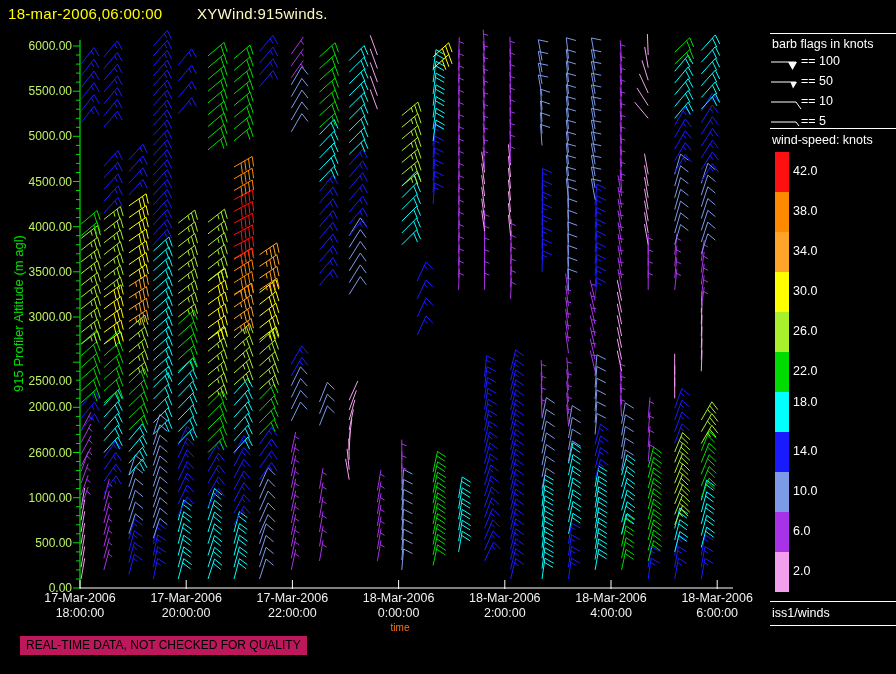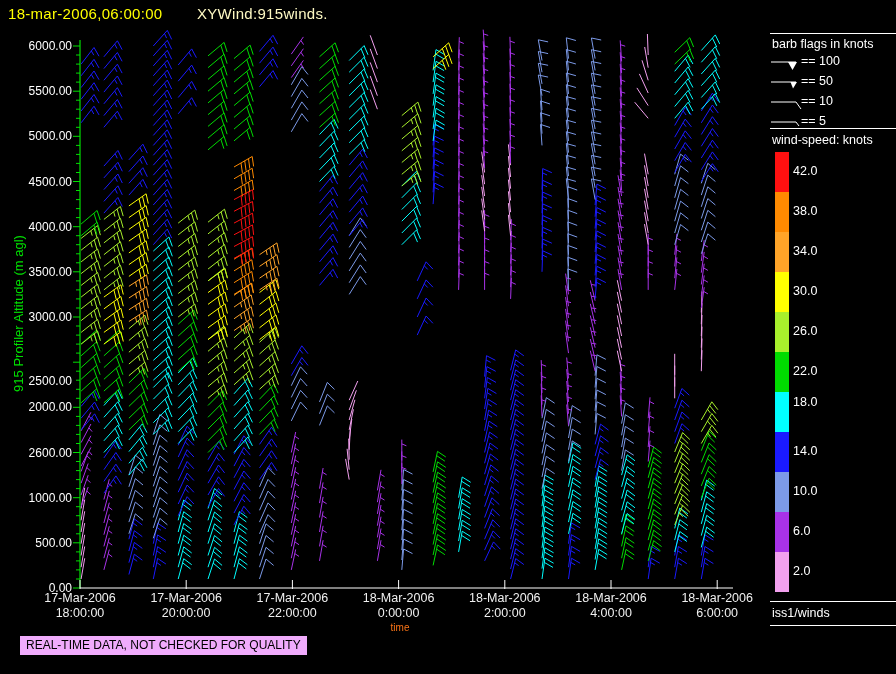--- a/index.html
+++ b/index.html
@@ -2,34 +2,34 @@
 <html><head>
 <meta charset="utf-8">
 <style>
   html,body{margin:0;padding:0;background:#000;}
   body{width:896px;height:674px;position:relative;overflow:hidden;
        font-family:"Liberation Sans","DejaVu Sans",sans-serif;color:#fff;}
   .abs{position:absolute;}
   #title-datetime{left:8px;top:5px;font-size:15px;color:#ffff00;letter-spacing:.3px;}
   #title-app{left:197px;top:5px;font-size:15px;color:#fef9c3;letter-spacing:.3px;}
   #plot-svg{left:0;top:0;}
-  .ytick{position:absolute;left:6px;width:66px;text-align:right;font-size:12px;color:#ffffff;line-height:14px;}
+  .ytick{position:absolute;left:6px;width:66px;text-align:right;font-size:12px;color:#bef264;line-height:14px;}
   #y-axis-title{left:-132px;top:306px;width:300px;text-align:center;font-size:13px;color:#00e000;
                 transform:rotate(-90deg);}
   .xtick{position:absolute;top:591px;width:110px;text-align:center;font-size:12.5px;color:#f0f0f0;line-height:15px;}
   #x-axis-title{left:370px;top:622px;width:60px;text-align:center;font-size:10px;color:#f97316;}
   .rule{position:absolute;left:770px;width:126px;height:0;border-top:1px solid #fff;}
   #legend-barb-title{left:772px;top:37px;font-size:12.5px;}
   .barb-item-label{position:absolute;left:801px;font-size:12.5px;}
   #legend-speed-title{left:772px;top:133px;font-size:12.5px;}
   #colorbar{left:775px;top:152px;width:14px;}
   .cb-block{width:14px;height:40px;}
   .cb-label{position:absolute;left:793px;font-size:12.5px;height:16px;}
   #data-source{left:772px;top:606px;font-size:12.5px;}
-  #disclaimer{left:20px;top:636px;background:#f0abfc;color:#000;font-size:12px;
+  #disclaimer{left:20px;top:636px;background:#be185d;color:#000;font-size:12px;
               padding:2px 6px 3px 6px;white-space:nowrap;}
 </style>
 </head>
 <body>
 
 <svg id="plot-svg" class="abs" width="896" height="674" viewBox="0 0 896 674">
     <line x1="80" y1="40" x2="80" y2="588" stroke="#00e000" stroke-width="1.2"></line>
     <line x1="73" y1="588" x2="80" y2="588" stroke="#00e000"></line>
     <line x1="76" y1="579" x2="80" y2="579" stroke="#00e000"></line>
     <line x1="76" y1="569.9" x2="80" y2="569.9" stroke="#00e000"></line>

